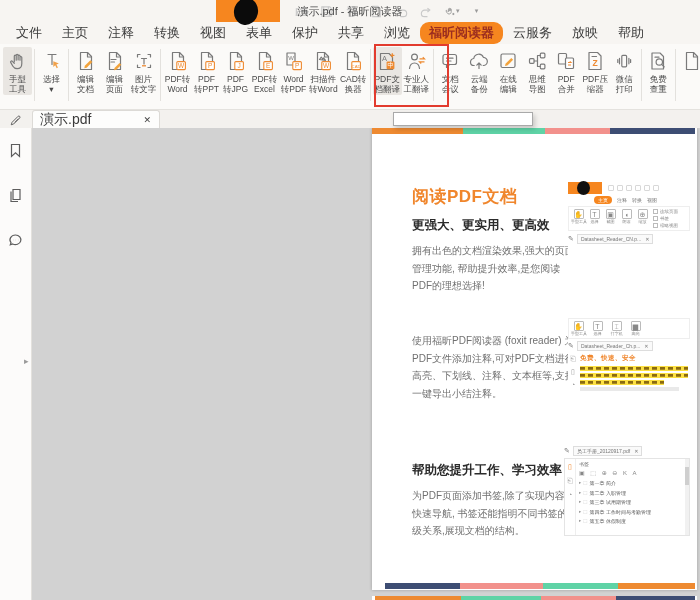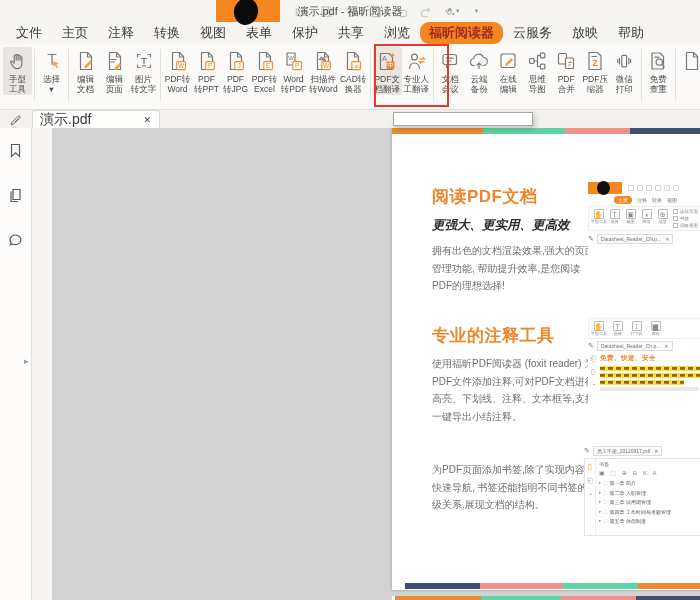--- a/index.html
+++ b/index.html
@@ -40,37 +40,37 @@
 
   
   .tabbar { height:18px; background:#f3f1ee; display:flex; align-items:stretch; }
   .tab-corner { width:32px; display:flex; align-items:center; justify-content:center; }
   .tab-corner svg { stroke:#555; fill:none; stroke-width:1.1; }
   .doc-tab { width:128px; background:#fdfdfc; border:1px solid #dcdad6; border-bottom:none; border-radius:3px 3px 0 0; display:flex; align-items:center; padding:0 7px; }
   .doc-tab .tab-label { font-size:14px; color:#3a3a3a; flex:1; }
   .doc-tab .tab-close { font-size:9px; color:#444; padding:0 1px; }
 
   
-  .main { display:flex; height:472px;gap:20px; }
+  .main { display:flex; height:472px; }
   .sidebar { width:32px; background:#fcfbfa; border-right:1px solid #e3e1dd; display:flex; flex-direction:column; align-items:center; padding-top:14px; gap:24px; }
   .sidebar .sb-icon svg { stroke:#5d5d5d; fill:none; stroke-width:1.2; width:17px; height:17px; }
   .collapse { position:absolute; left:24px; top:356px; z-index:30; color:#9a9a9a; font-size:9px; }
 
   .canvas { flex:1; background:#d2d2d2; position:relative; overflow:hidden; }
   .pdf-page { position:absolute; left:340px; top:0; width:325px; height:462px; background:#fff; box-shadow:0 0 3px rgba(0,0,0,.25); }
   .stripe { display:flex; height:6px; }
   .stripe.top { position:absolute; top:0; left:0; right:2px; height:6px; }
   .stripe.bottom { position:absolute; bottom:1px; left:13px; right:2px; }
   .seg { height:100%; }
   .pdf-page2 { position:absolute; left:340px; top:468px; width:325px; height:4px; background:#fff; }
   .pdf-page2 .stripe { position:absolute; top:0; left:3px; right:2px; height:5px; }
 
   .section { position:absolute; left:40px; width:170px; }
   .sec-h { font-size:17px; font-weight:bold; color:#f0862c; letter-spacing:.5px; }
-  .sec-sub { font-size:12.5px; font-weight:bold; color:#2b2b2b; margin-top:9px;font-style:italic; }
+  .sec-sub { font-size:12.5px; font-weight:bold; color:#2b2b2b; margin-top:9px; }
   .sec-body { font-size:10px; color:#707070; line-height:1.75; margin-top:8px; width:166px; }
 
   
   .thumb { position:absolute; background:#fff; font-size:5px; color:#6a6a6a; }
   
   .thumb1 { left:196px; top:53px; width:122px; height:84px; }
   .t1-top { display:flex; align-items:center; height:13px; }
   .t1-logo { width:34px; height:12px; background:#f6861f; position:relative; }
   .t1-blob { position:absolute; left:9px; top:-1px; width:13px; height:14px; background:#111; border-radius:50%; }
   .t1-sqs { display:flex; gap:3px; margin-left:6px; }
@@ -448,25 +448,25 @@
         <div class="seg" style="flex:1;background:#3d4d73"></div>
       </div>
 
       <div class="section" style="top:57px">
         <div class="sec-h">阅读PDF文档</div>
         <div class="sec-sub">更强大、更实用、更高效</div>
         <div class="sec-body">拥有出色的文档渲染效果,强大的页面管理功能, 帮助提升效率,是您阅读PDF的理想选择!</div>
       </div>
 
       <div class="section" style="top:196px">
-        <div class="sec-h">专业的注释工具</div>
         <div class="sec-body">使用福昕PDF阅读器 (foxit reader) 为PDF文件添加注释,可对PDF文档进行高亮、下划线、注释、文本框等,支持一键导出小结注释。</div>
       </div>
 
       <div class="section" style="top:325px">
+        <div class="sec-sub">帮助您提升工作、学习效率</div>
         <div class="sec-body">为PDF页面添加书签,除了实现内容的快速导航, 书签还能指明不同书签的层级关系,展现文档的结构。</div>
       </div>
 
       <div class="thumb thumb1">
         <div class="t1-top">
           <div class="t1-logo">
               <div class="t1-blob"></div>
             </div>
           <div class="t1-sqs">
               <div class="t1-sq"></div>

